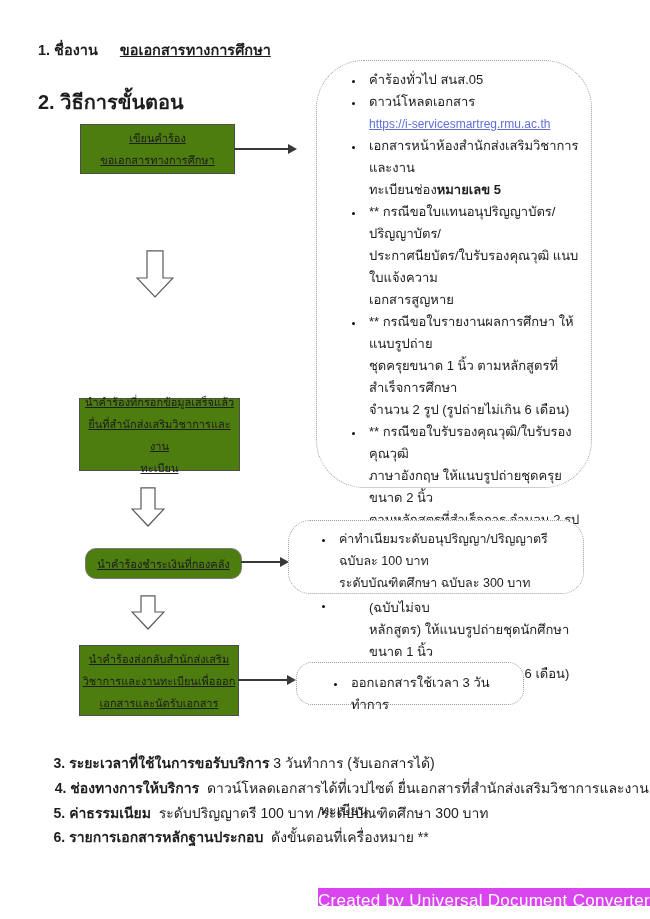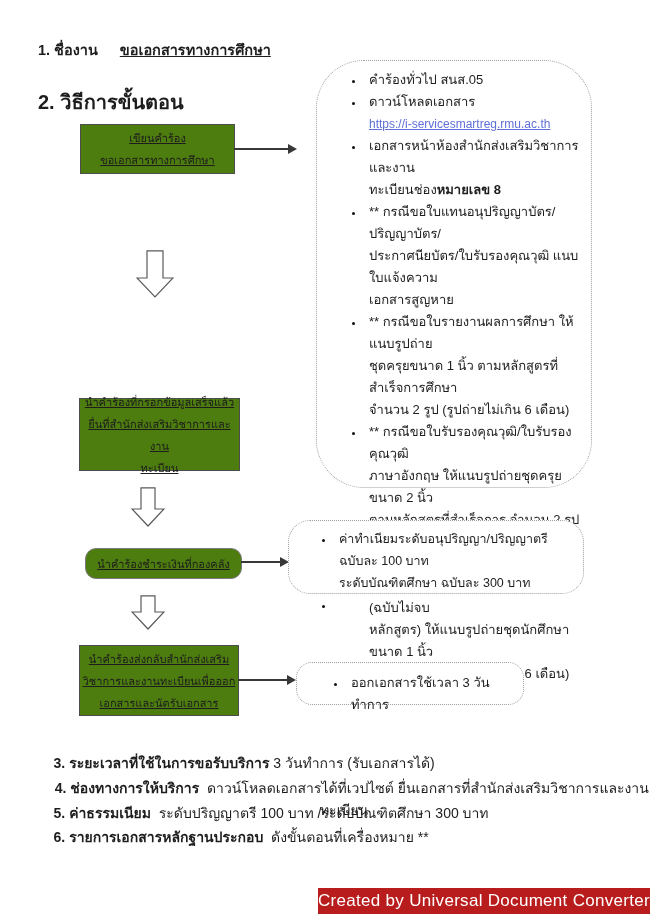--- a/index.html
+++ b/index.html
@@ -59,22 +59,22 @@
   
   .note{position:absolute;left:38px;font-size:14px;white-space:pre-wrap;text-align:center;}
   .note .nb{font-weight:bold;}
   .note3{top:736px;}
   .note4{top:761px;}
   .note5{top:786px;}
   .note6{top:810px;}
 
   
   .watermark{
-    position:absolute;left:318px;top:888px;width:332px;height:26px;
-    background:#b91c1c;color:#ffffff;font-size:17px;line-height:26px;
+    position:absolute;left:318px;top:888px;width:332px;height:18px;
+    background:#d946ef;color:#ffffff;font-size:17px;line-height:26px;
     text-align:center;white-space:nowrap;overflow:hidden;letter-spacing:0.3px;
   }
 </style>
 </head>
 <body>
 
 <div class="page">
 
   <div class="title-line">
     <span class="nb">1. ชื่องาน</span><span class="title-underline">ขอเอกสารทางการศึกษา</span>
@@ -111,21 +111,21 @@
         <polygon points="10,0.8 24,0.8 24,17 33,17 17,34 1,17 10,17"></polygon>
       </svg>
   </div>
 
   <div class="callout callout-big">
     <ul>
         <li><span>คำร้องทั่วไป สนส.05</span></li>
         <li><span>ดาวน์โหลดเอกสาร
 </span><span class="seg-link">https://i-servicesmartreg.rmu.ac.th</span></li>
         <li><span>เอกสารหน้าห้องสำนักส่งเสริมวิชาการและงาน
-ทะเบียนช่อง</span><span class="seg-bold">หมายเลข 8</span></li>
+ทะเบียนช่อง</span><span class="seg-bold">หมายเลข 5</span></li>
         <li><span>** กรณีขอใบแทนอนุปริญญาบัตร/ปริญญาบัตร/
 ประกาศนียบัตร/ใบรับรองคุณวุฒิ แนบใบแจ้งความ
 เอกสารสูญหาย</span></li>
         <li><span>** กรณีขอใบรายงานผลการศึกษา ให้แนบรูปถ่าย
 ชุดครุยขนาด 1 นิ้ว ตามหลักสูตรที่สำเร็จการศึกษา
 จำนวน 2 รูป (รูปถ่ายไม่เกิน 6 เดือน)</span></li>
         <li><span>** กรณีขอใบรับรองคุณวุฒิ/ใบรับรองคุณวุฒิ
 ภาษาอังกฤษ ให้แนบรูปถ่ายชุดครุยขนาด 2 นิ้ว
 ตามหลักสูตรที่สำเร็จการ จำนวน 2 รูป (รูปถ่ายไม่
 เกิน 6 เดือน)</span></li>

